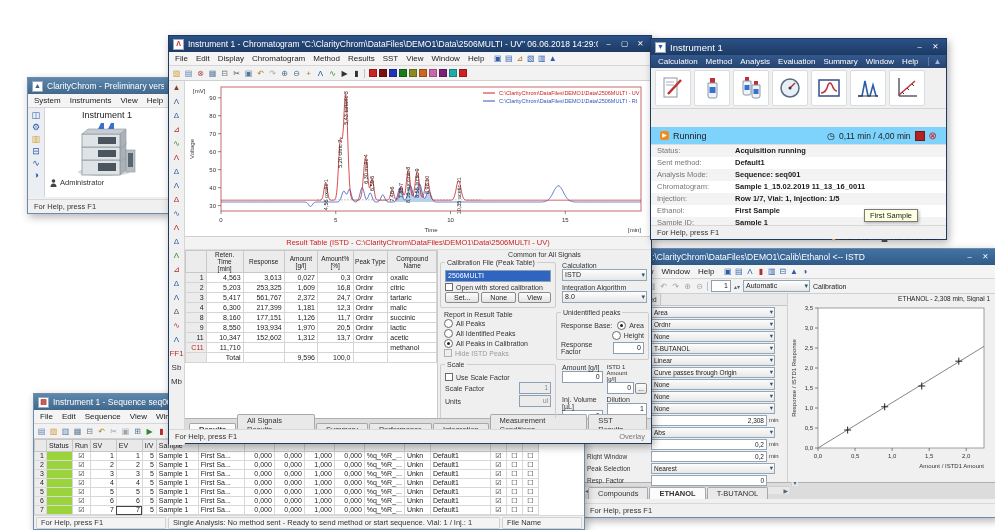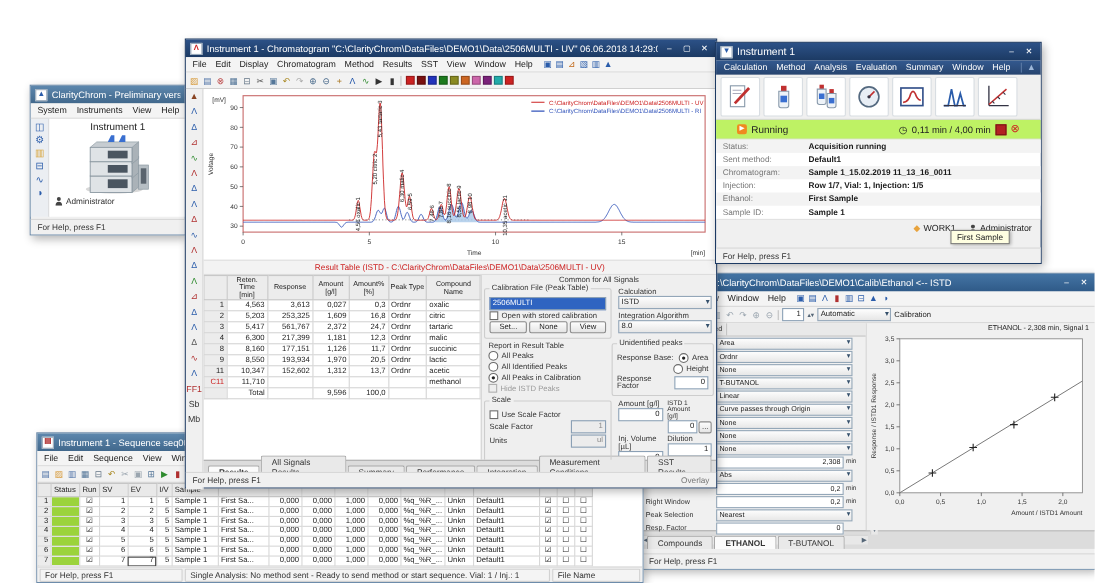--- a/index.html
+++ b/index.html
@@ -100,22 +100,22 @@
   .pline{display:flex;align-items:center;margin:1px 0;}
 
   
   #instr{left:650px;top:38px;width:295px;height:200px;z-index:5;border-color:#1d3a63;}
   #instr .imenu{height:13px;background:linear-gradient(#33598f,#27446f);color:#fff;
                 display:flex;align-items:center;font-size:8px;padding:0 3px;gap:1px;}
   .bigbar{height:40px;background:#f0f0f0;border-bottom:1px solid #d5d5d5;display:flex;
           align-items:center;padding:0 4px;gap:3px;}
   .bigbtn{width:34px;height:34px;background:#fff;border:1px solid #d8dde2;border-radius:2px;
           display:flex;align-items:center;justify-content:center;}
-  .runbar{height:17px;display:flex;align-items:center;background:#bef264;
-          border-bottom:1px solid #ddd;padding:0 19px;gap:4px;font-size:9px;}
+  .runbar{height:17px;display:flex;align-items:center;background:#7dd3fc;
+          border-bottom:1px solid #ddd;padding:0 9px;gap:4px;font-size:9px;margin-top:18px;}
   .runbadge{width:9px;height:9px;background:#ef8b1f;border-radius:2px;color:#fff;font-size:6px;
             line-height:9px;text-align:center;}
   .irows{background:#fff;}
   .irow{display:flex;height:12px;line-height:12px;font-size:7.5px;align-items:center;}
   .irow:nth-child(odd){background:#f3f3f3;}
   .irow .ilab{width:78px;color:#777;padding-left:6px;}
   .irow .ival{flex:1;font-weight:bold;color:#1a1a1a;white-space:nowrap;overflow:hidden;}
   .ifoot{height:15px;display:flex;align-items:center;justify-content:flex-end;gap:12px;
          font-size:8px;padding:0 8px;border-top:1px solid #e2e2e2;}
   .tooltip{position:absolute;right:28px;top:170px;background:#ffffe1;border:1px solid #7a7a7a;
@@ -1144,20 +1144,24 @@
       <div class="irow">
         <span class="ilab">Status:</span>
         <span class="ival">Acquisition running</span>
       </div>
 
       <div class="irow">
         <span class="ilab">Sent method:</span>
         <span class="ival">Default1</span>
       </div>
 
+      <div class="irow">
+        <span class="ilab">Analysis Mode:</span>
+        <span class="ival">Sequence: seq001</span>
+      </div>
 
       <div class="irow">
         <span class="ilab">Chromatogram:</span>
         <span class="ival">Sample 1_15.02.2019 11_13_16_0011</span>
       </div>
 
       <div class="irow">
         <span class="ilab">Injection:</span>
         <span class="ival">Row 1/7, Vial: 1, Injection: 1/5</span>
       </div>

